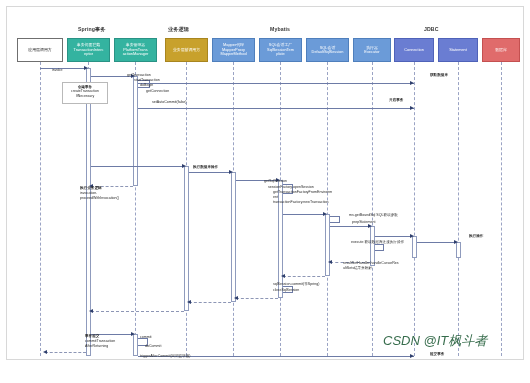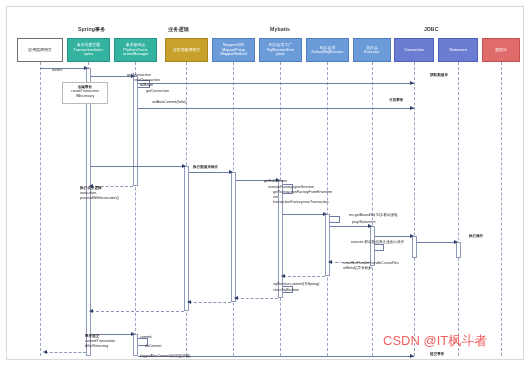--- a/index.html
+++ b/index.html
@@ -111,22 +111,23 @@
     border-left: none;
   }
   .watermark {
     position: absolute;
     color: #9b9b9b;
     white-space: nowrap;
     pointer-events: none;
   }
   .wm-main {
     font-size: 13px;
-    color: #ef4444;
+    color: #14532d;
     opacity: 0.85;
+    font-style: italic;
   }
   .wm-sub {
     font-size: 11px;
     color: #b5b5b5;
     opacity: 0.8;
   }
 </style>
 </head>
 <body>
 

